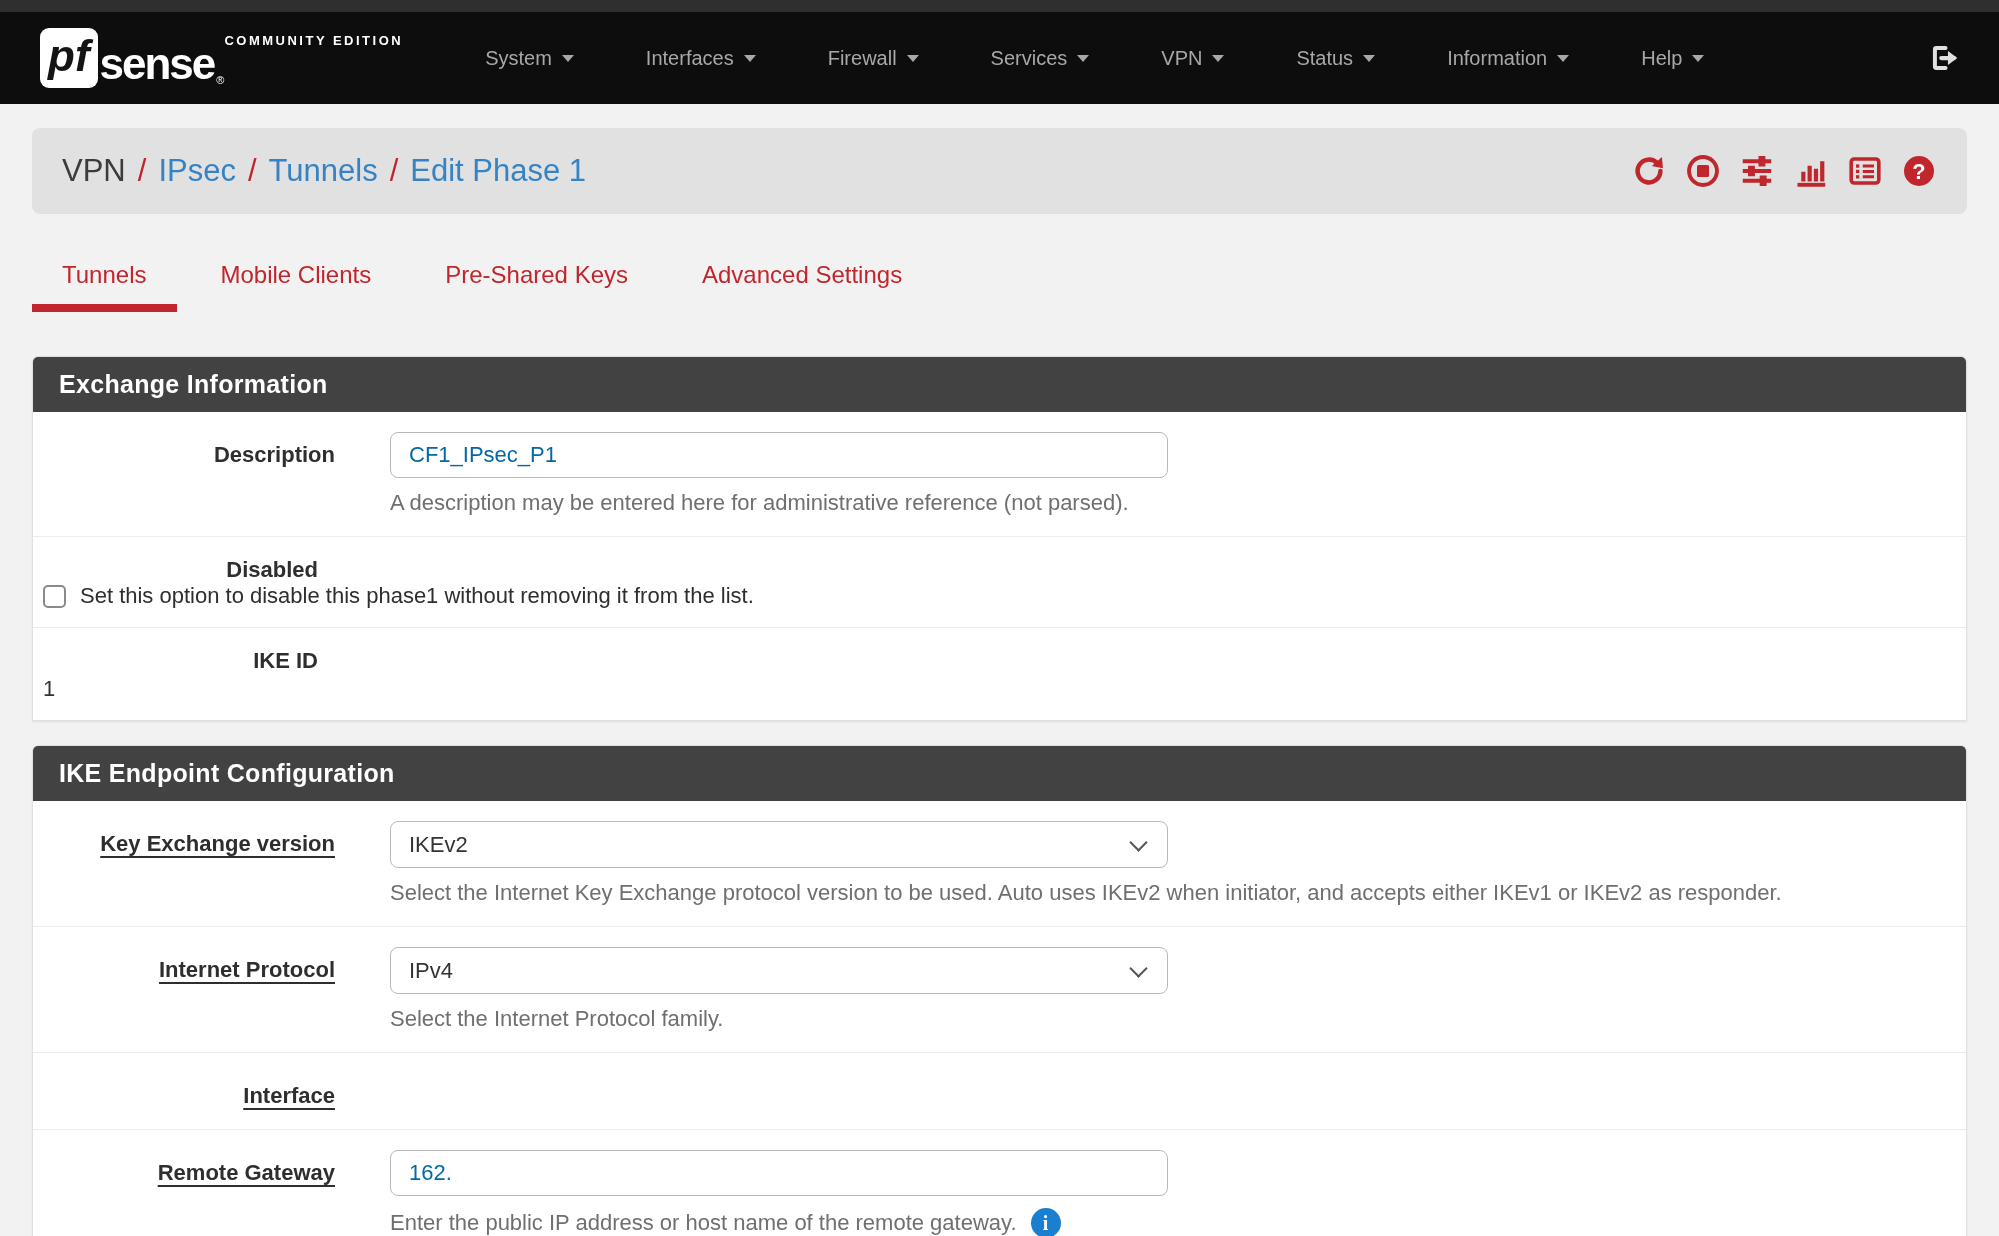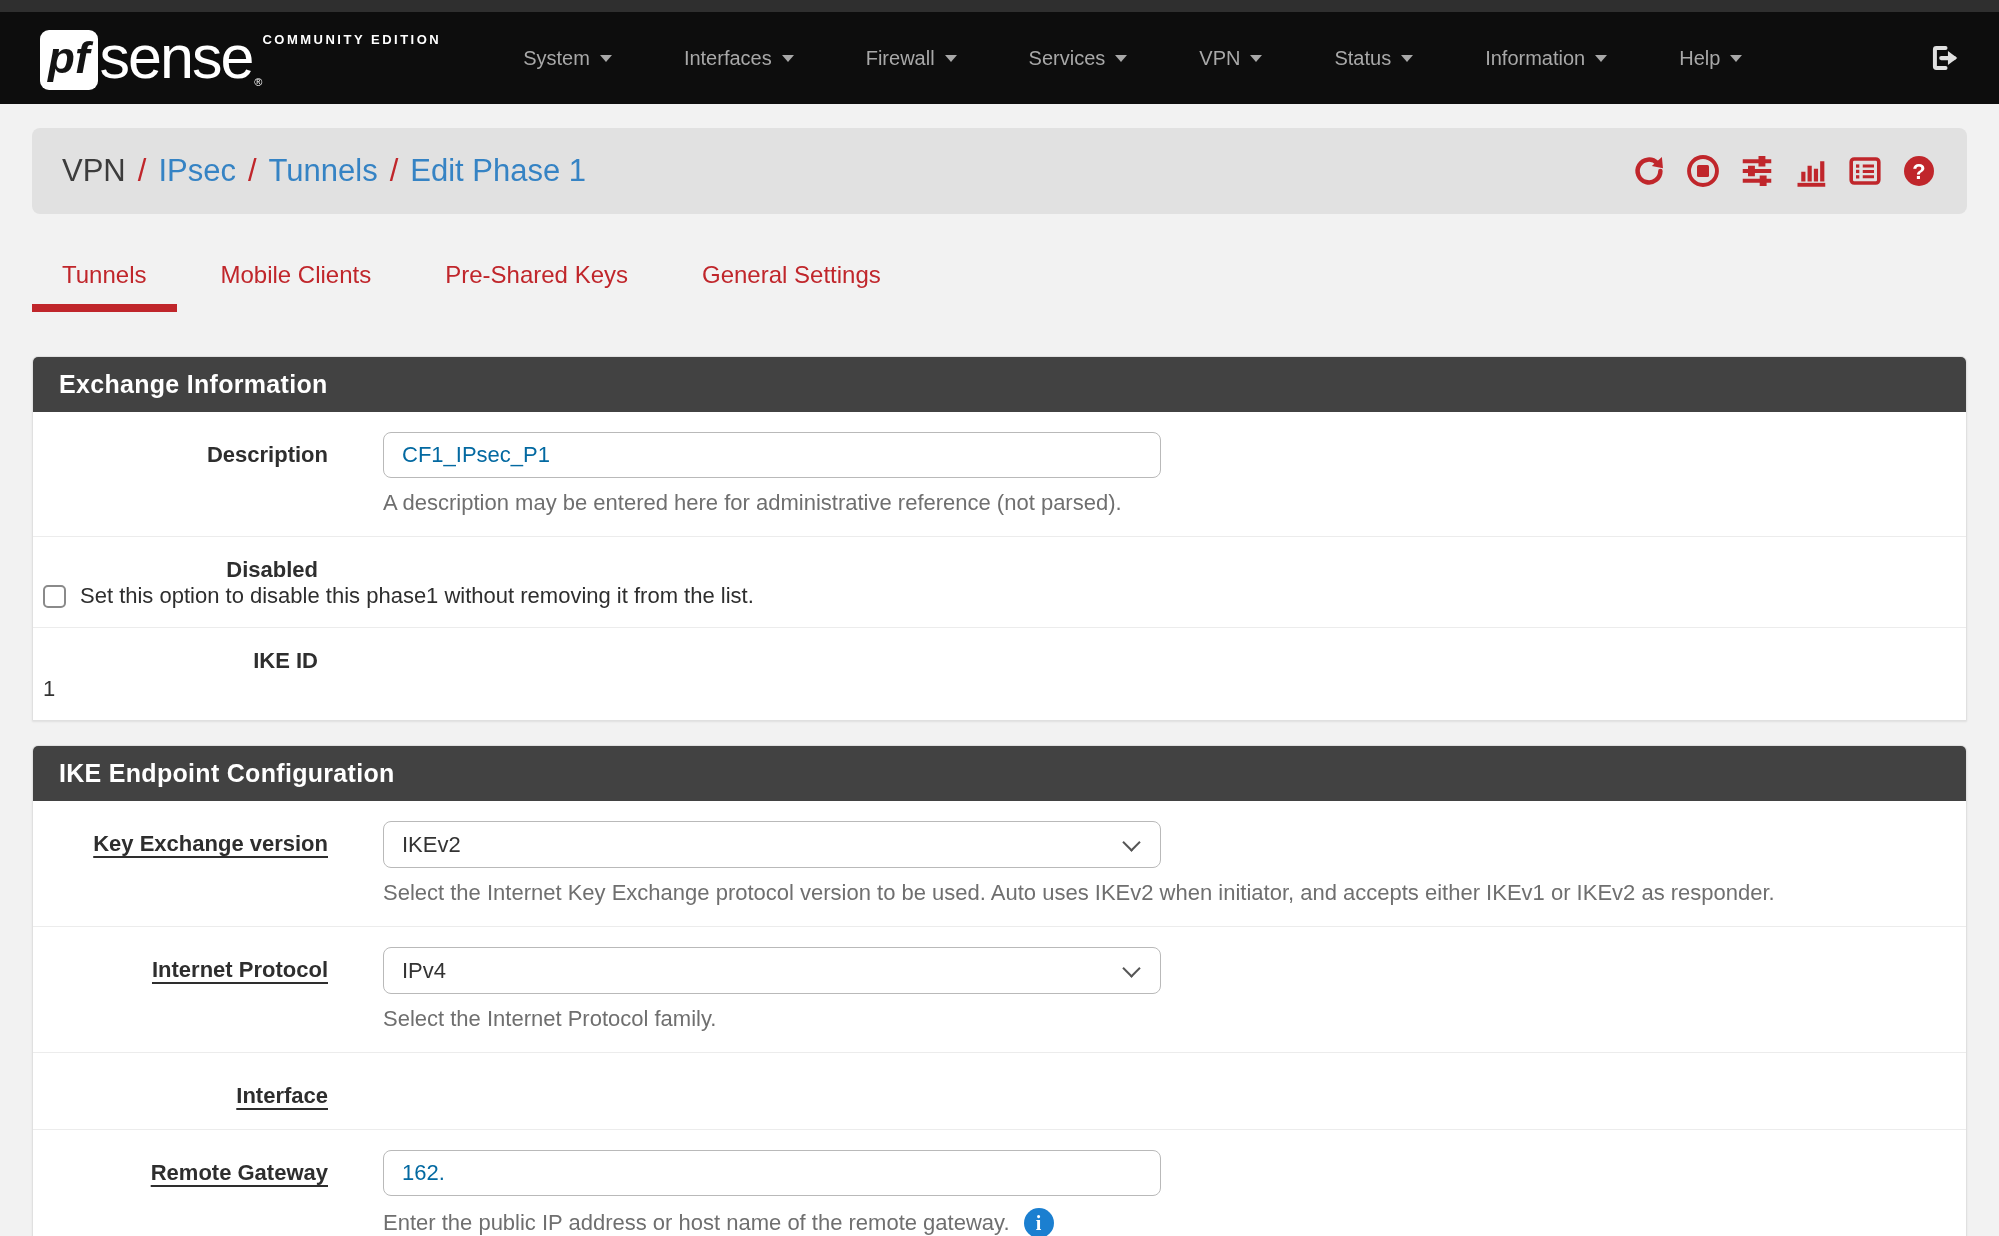--- a/index.html
+++ b/index.html
@@ -16,21 +16,21 @@
     display:flex; align-items:center; padding:0 40px;
   }
   .brand { display:flex; flex-direction:row; margin-right:46px; }
   .brand-top { display:flex; align-items:flex-end; }
   .pf-box {
     background:#fff; color:#141414; border-radius:9px;
     font-weight:bold; font-style:italic;
     font-size:44px; line-height:1; padding:6px 8px 10px 8px;
   }
   .sense {
-    color:#fff; font-weight:normal; font-size:61px; line-height:1;
+    color:#fff; font-weight:bold; font-size:44px; line-height:1;
     letter-spacing:-2px; padding-bottom:2px; margin-left:2px;
   }
   .reg { color:#fff; font-size:11px; align-self:flex-end; margin:0 0 2px 2px; }
   .brand-sub { color:#fff; font-size:13px; letter-spacing:2.5px; margin-top:5px; font-weight:bold; }
   .nav-items { display:flex; align-items:center; }
   .nav-item {
     color:#a8a8a8; font-size:20px; padding:0 36px; display:flex; align-items:center;
     cursor:pointer; white-space:nowrap;
   }
   .caret {
@@ -70,21 +70,21 @@
   }
   .panel.first { margin-top:44px; }
   .panel.second { margin-top:24px; border-bottom:none; }
   .panel-header {
     background:var(--section-bg,#424242); color:#fff; font-weight:bold;
     font-size:25px; letter-spacing:.3px; padding:13px 26px;
     border-radius:5px 5px 0 0;
   }
   .row { display:flex; border-bottom:1px solid #ececec; }
   .row:last-child { border-bottom:none; }
-  .row.pad { padding:20px 10px; }
+  .row.pad { padding:20px 17px; }
   .row.slim { padding:18px 0;flex-direction:column; }
   .rlabel {
     width:330px; min-width:330px; text-align:right; padding-right:45px;
     font-weight:bold; font-size:22px; color:#2e2e2e; padding-top:10px;
   }
   .row.slim .rlabel { padding-top:2px; }
   .rlabel.u { }
   .rlabel.u span { text-decoration:underline; text-underline-offset:5px; text-decoration-thickness:2px; }
   .rfield { flex:1; padding-left:10px; }
   .tinput {
@@ -218,21 +218,21 @@
       <circle cx="12" cy="12" r="10" fill="#c0262b"></circle>
       <text x="12" y="17" text-anchor="middle" font-size="14.5" font-weight="bold" fill="#fff" font-family="Liberation Sans, sans-serif">?</text>
     </svg>
   </div>
 </div>
 
 <div class="tabs">
   <a class="tab active">Tunnels</a>
   <a class="tab">Mobile Clients</a>
   <a class="tab">Pre-Shared Keys</a>
-  <a class="tab">General Settings</a>
+  <a class="tab">Advanced Settings</a>
 </div>
 
 <div class="panel first">
   <div class="panel-header">Exchange Information</div>
 
   <div class="row pad">
     <div class="rlabel">Description</div>
     <div class="rfield">
       <input class="tinput" value="CF1_IPsec_P1" style="">
       <div class="helper">A description may be entered here for administrative reference (not parsed).</div>

